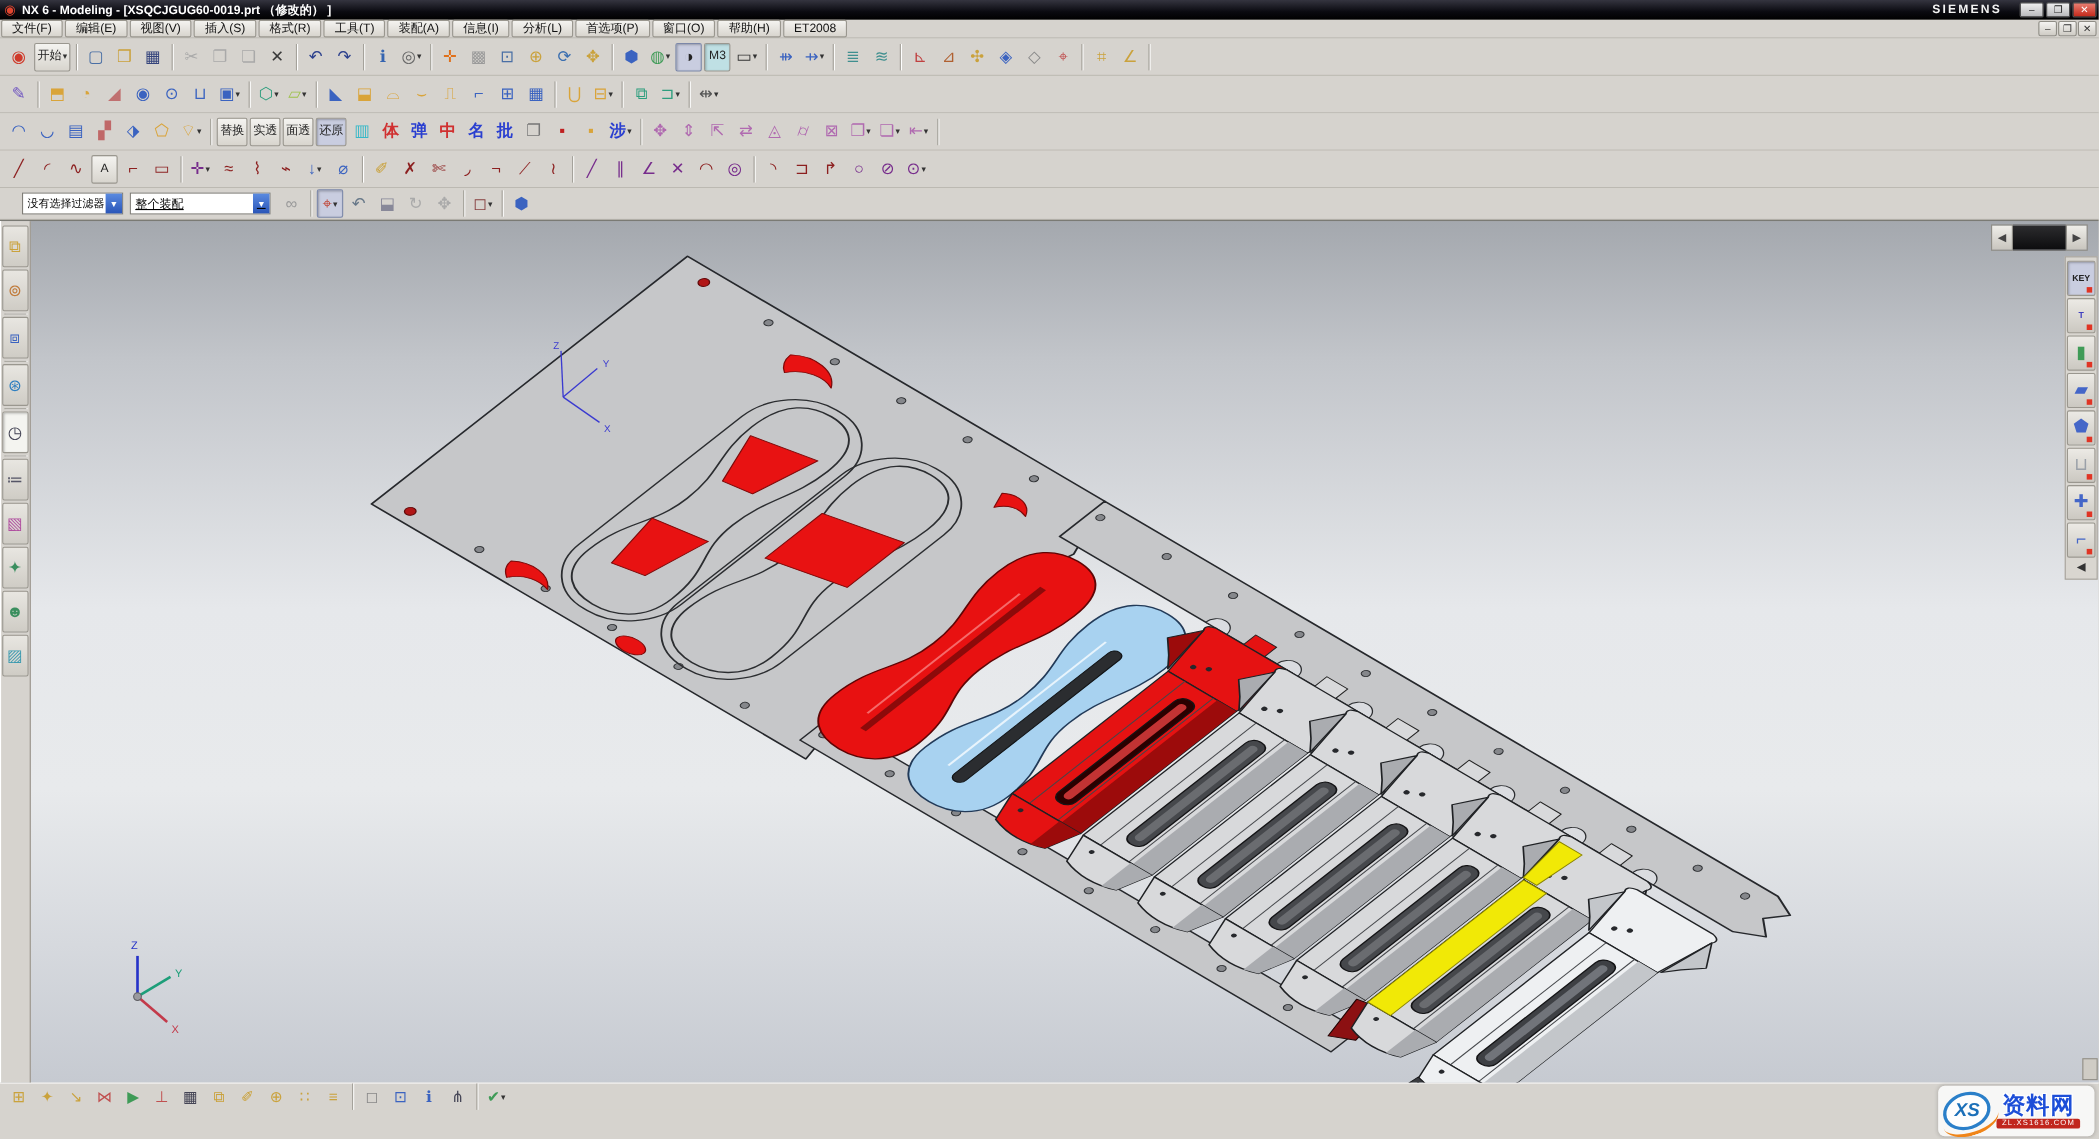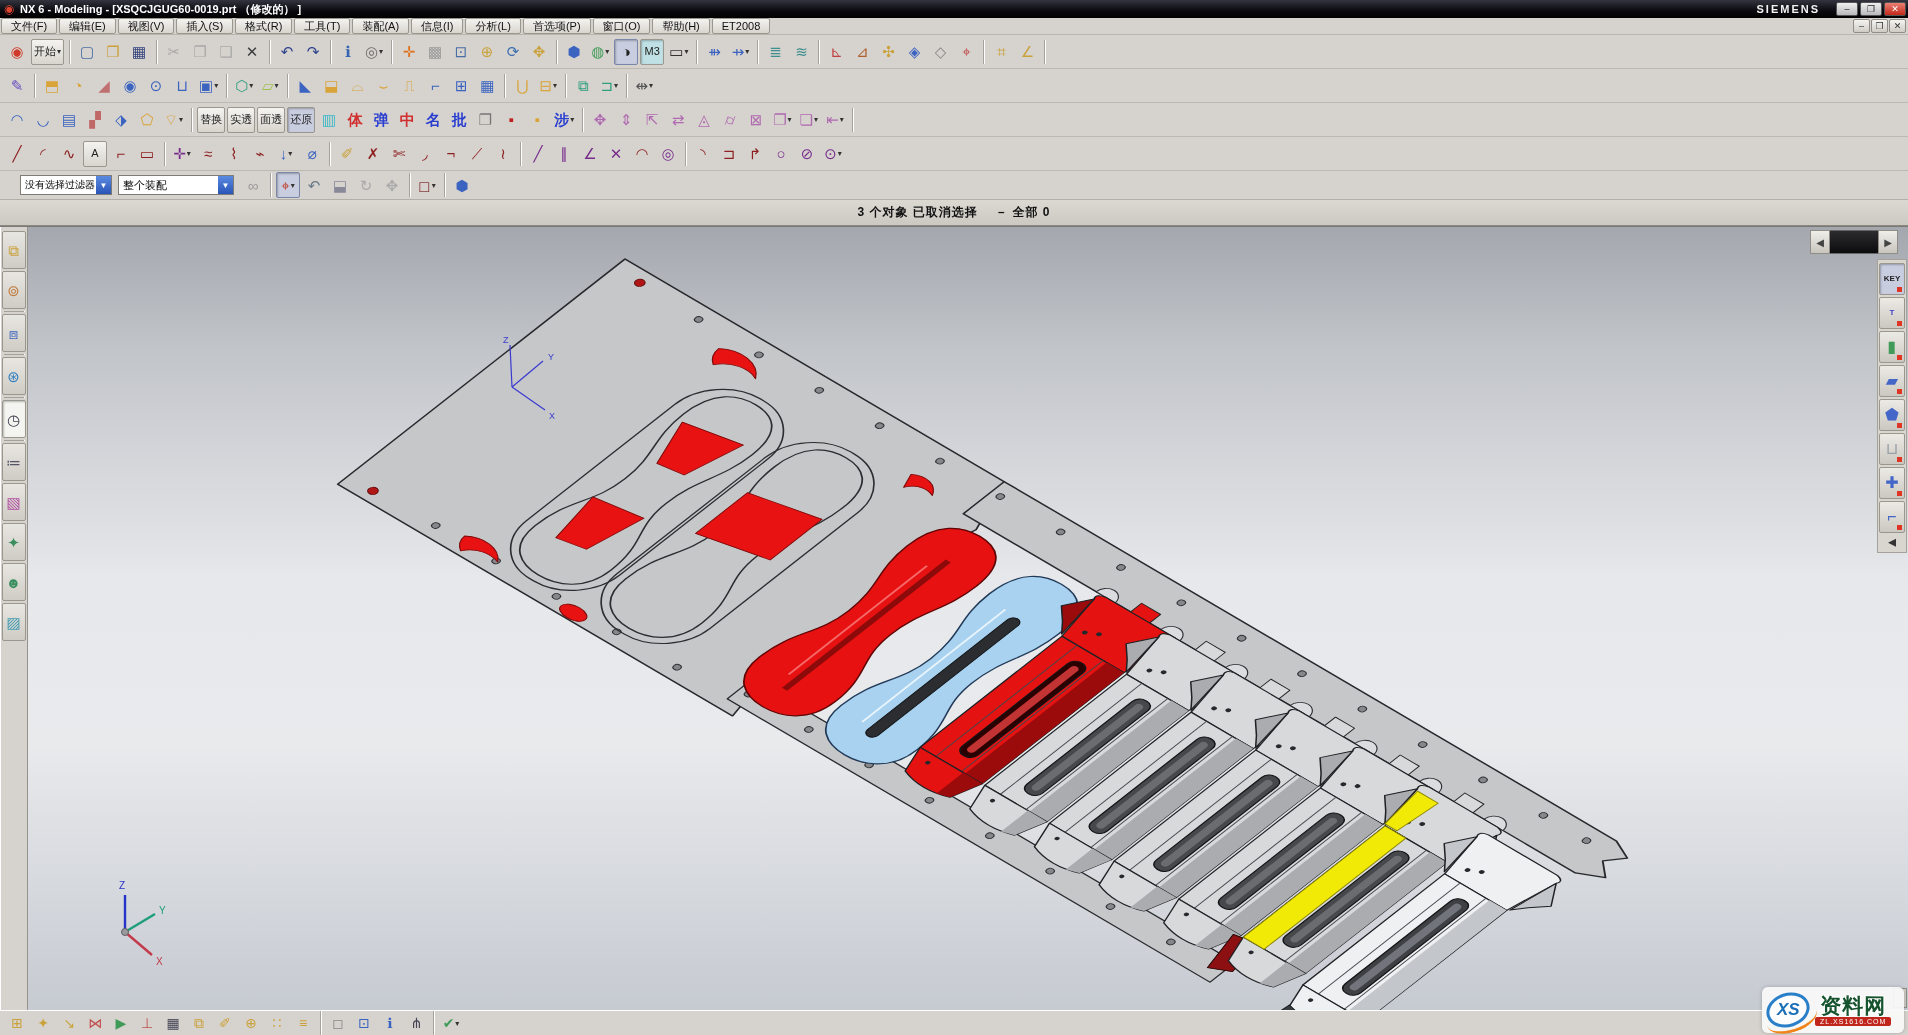--- a/index.html
+++ b/index.html
@@ -40,21 +40,21 @@
   .tb-sep { width:1px; height:24px; margin:0 4px; background:#a5a29b; box-shadow:1px 0 0 #fff; }
   .dd { font-size:8px; color:#333; margin-left:1px; }
 
   
   .selbar { height:29px; background:#d6d3ce; border-bottom:1px solid #b2afa8; display:flex; align-items:center; padding-left:20px; }
   .combo { display:flex; align-items:center; height:20px; border:1px solid #7e7c76; background:#fff; margin-right:6px; }
   .combo-text { padding:0 4px; font-size:11px; white-space:nowrap; overflow:hidden; }
   .combo-arrow { width:15px; height:18px; background:linear-gradient(180deg,#5a8ae0,#2a55b8); color:#fff; font-size:8px;
     display:flex; align-items:center; justify-content:center; }
   .combo.narrow { width:92px; } .combo.narrow .combo-text{ width:75px; font-size:10px; }
-  .combo.wide { width:116px; } .combo.wide .combo-text{ flex:1; }
+  .combo.wide { width:128px;text-decoration:underline; } .combo.wide .combo-text{ flex:1; }
   .selicons { display:flex; align-items:center; }
 
   
   .statusbar { height:26px; background:linear-gradient(180deg,#dcd9d3,#ccc9c3); border-bottom:1px solid #8a8880;
     display:flex; align-items:center; justify-content:center; }
   .statusbar span { font-size:12px; font-weight:bold; color:#111; letter-spacing:1px; }
 
   
   .viewport { position:relative; height:784px; width:1908px;
     background:linear-gradient(180deg,#a4a8ae 0%,#c2c5ca 16%,#e6e8eb 45%,#e8eaec 66%,#d6d9de 84%,#c6cad1 100%);
@@ -90,21 +90,21 @@
 
   
   .watermark { position:absolute; right:4px; bottom:2px; width:142px; height:46px; background:rgba(250,250,250,.92);
     border-radius:6px; display:flex; align-items:center; padding:2px 4px; z-index:50; box-shadow:0 0 4px rgba(0,0,0,.2); }
   .wm-oval { position:relative; width:44px; height:34px; border:3px solid #2a7fc9; border-radius:50%;
     transform:rotate(-18deg); display:flex; align-items:center; justify-content:center; background:#fdfdfd; }
   .wm-oval span { font-style:italic; font-weight:bold; font-size:17px; color:#1b6fb8; transform:rotate(18deg); }
   .wm-oval::after { content:''; position:absolute; left:-6px; top:8px; width:52px; height:26px;
     border-bottom:3px solid #f08519; border-radius:50%; }
   .wm-right { margin-left:5px; display:flex; flex-direction:column; align-items:center; }
-  .wm-name { font-size:21px; font-weight:bold; color:#14532d; line-height:22px;
+  .wm-name { font-size:21px; font-weight:bold; color:#1d4ed8; line-height:22px;
     text-shadow:1px 1px 0 #fff,-1px -1px 0 #fff,1px -1px 0 #fff,-1px 1px 0 #fff; letter-spacing:1px; }
   .wm-url { font-size:7px; color:#fff; background:#c1261d; padding:1px 5px; border-radius:2px; letter-spacing:1px; }
 </style>
 </head>
 <body>
 
 <div class="app">
 
   <div class="titlebar">
     <span class="app-icon">◉</span>
@@ -615,23 +615,20 @@
           <span class="glyph" style="color: rgb(136, 64, 64);">◻</span>
           <span class="dd">▾</span>
         </span>
         <span class="tb-sep"></span>
         <span class="tb-btn">
           <span class="glyph" style="color: rgb(59, 99, 192);">⬢</span>
         </span>
       </div>
   </div>
 
-  <div class="statusbar">
-    <span>3 个对象  已取消选择　 －  全部 0</span>
-  </div>
 
   <div class="viewport">
     <svg width="1908" height="784" viewBox="0 0 1908 784">
       <defs>
         <path id="bone" d="M -40,112 C -40,74 -20,64 0,64 C 20,64 40,74 40,112 C 40,152 24,164 24,204 C 24,244 44,252 44,296 C 44,330 20,340 0,340 C -20,340 -44,330 -44,296 C -44,252 -24,244 -24,204 C -24,164 -40,152 -40,112 Z"></path>
         <g id="chan" stroke="#1f2124" stroke-width="1.3">
           <path d="M -46,60 Q -50,54 -40,52 L 40,52 Q 50,54 46,60 L 36,112 L -36,112 Z" fill="var(--face)"></path>
           <path d="M -46,60 L -62,84 L -48,98 L -38,110 Z" fill="var(--shade)"></path>
           <path d="M 46,60 L 62,84 L 48,98 L 38,110 Z" fill="var(--shade)"></path>
           <rect x="-36" y="112" width="72" height="180" fill="var(--face)"></rect>

